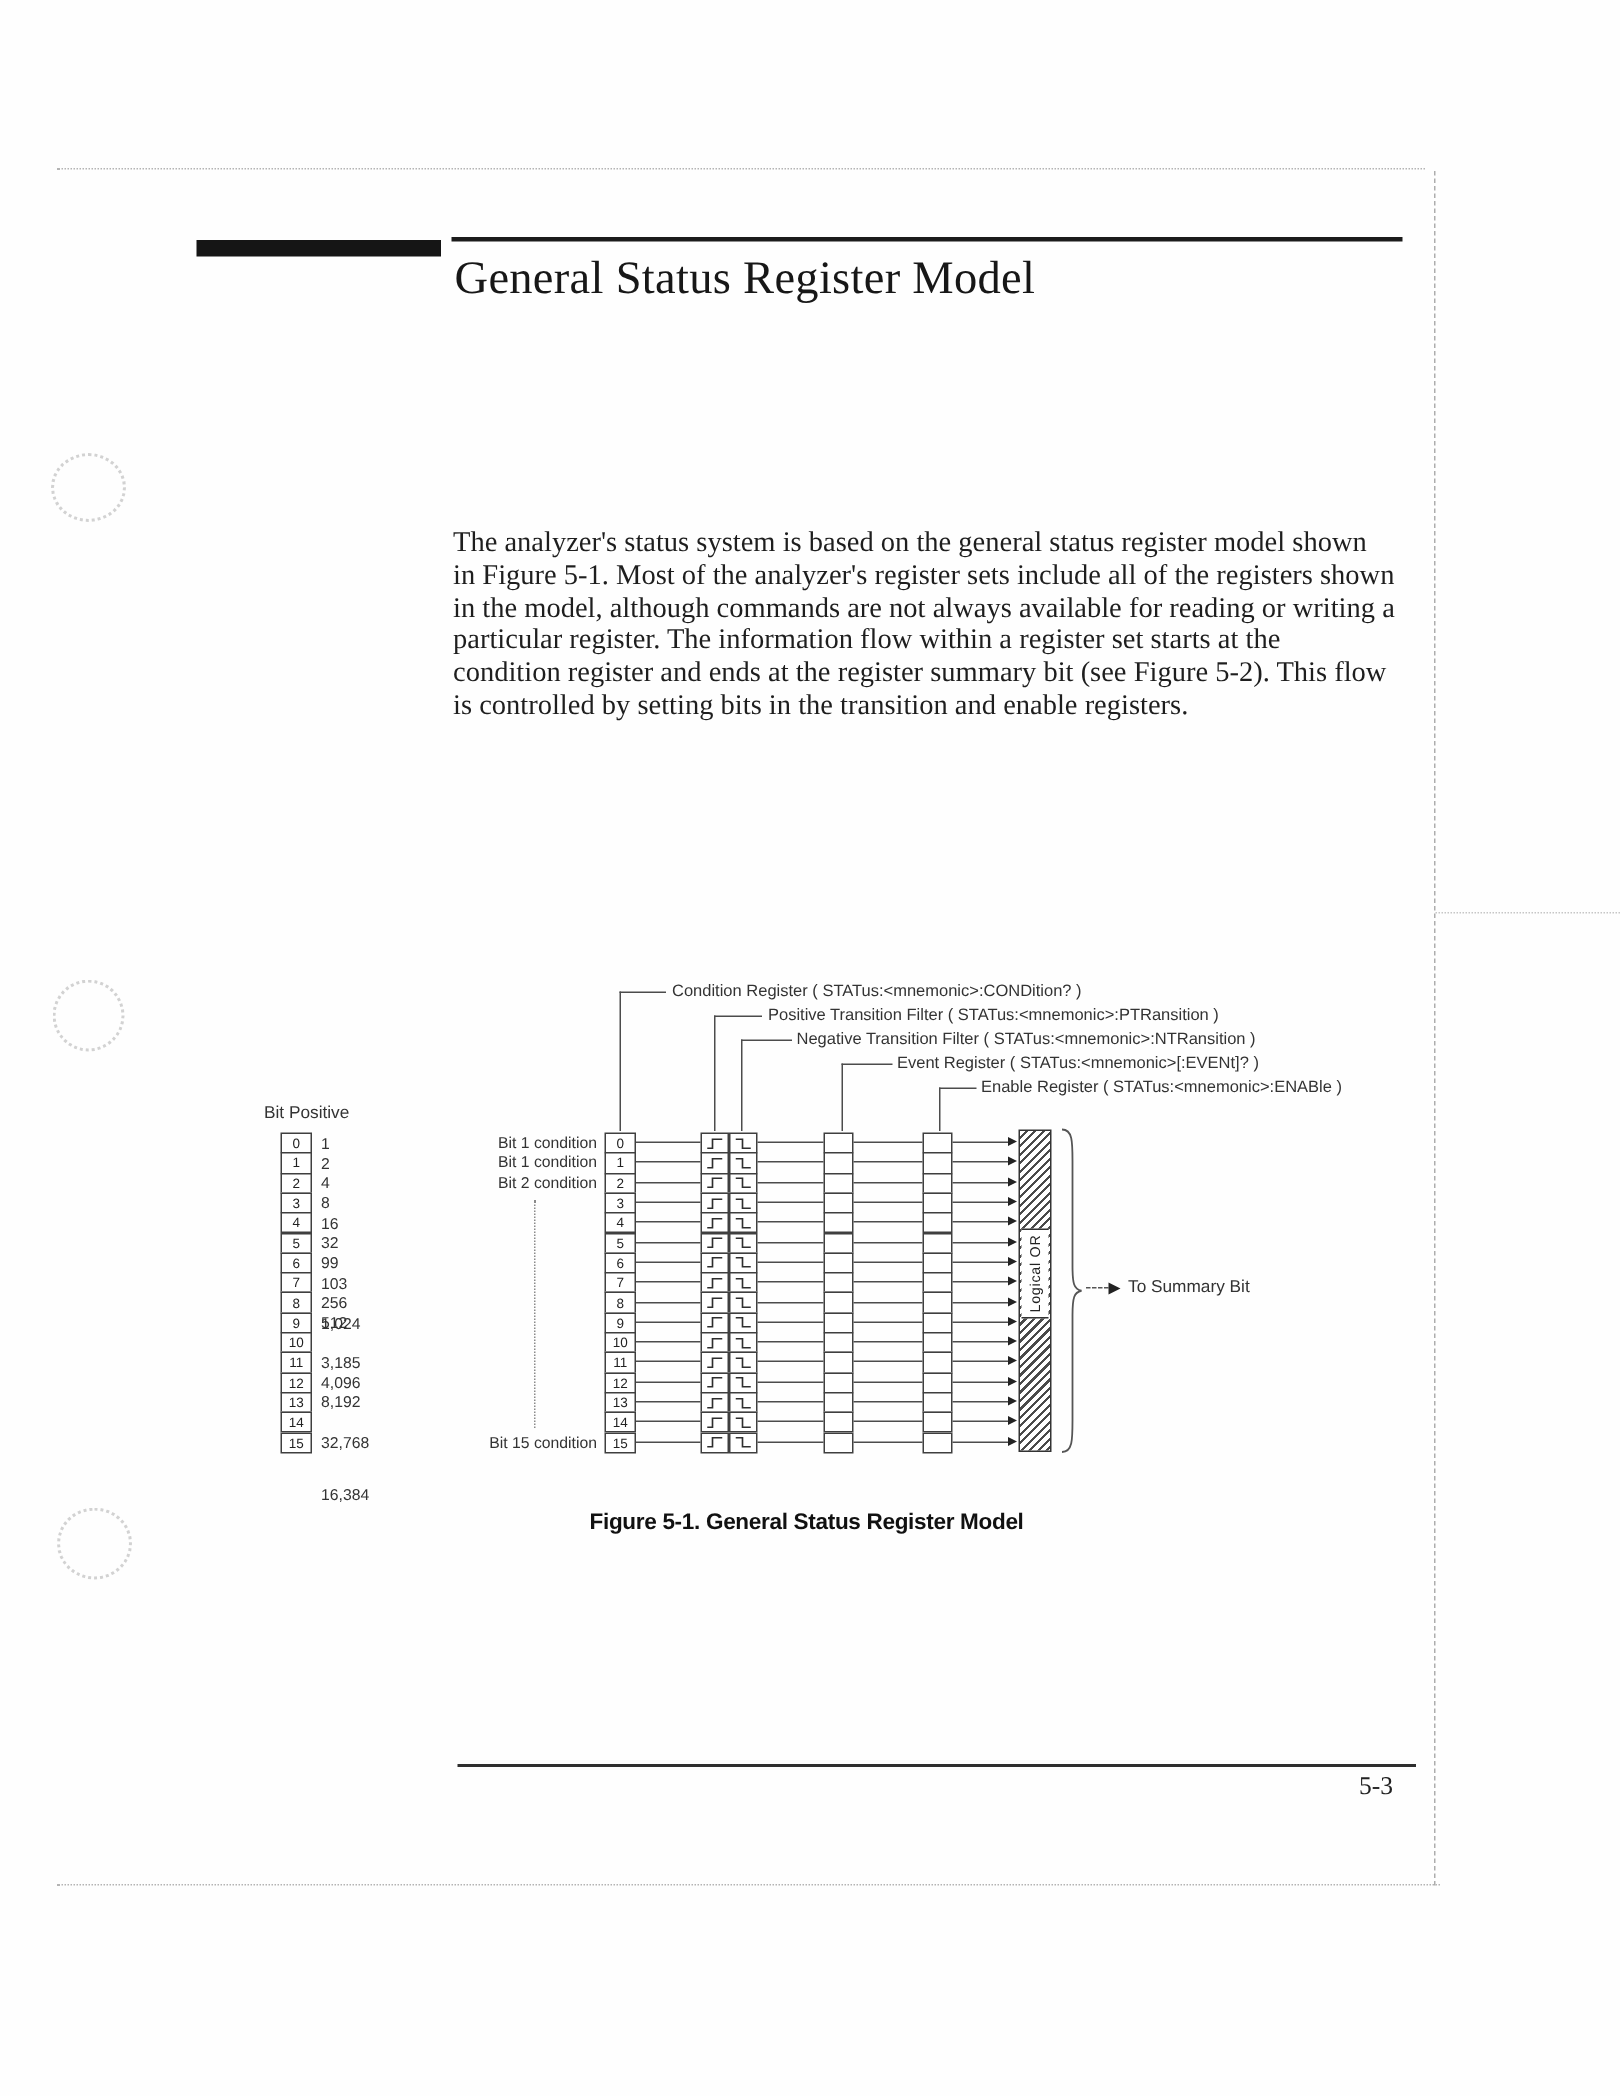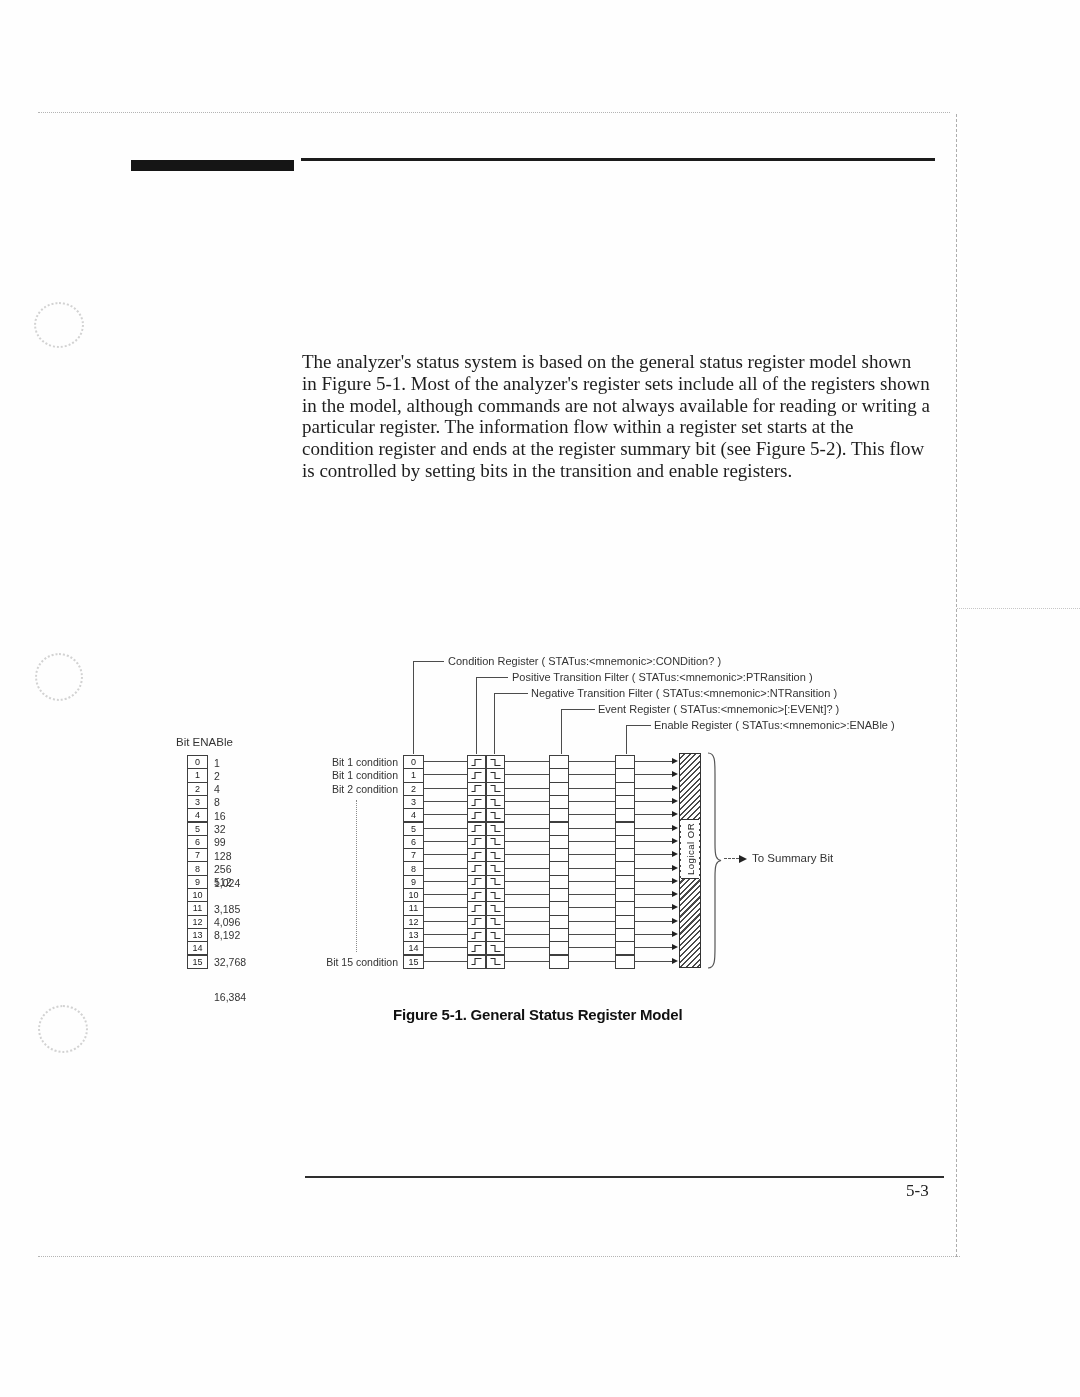--- a/index.html
+++ b/index.html
@@ -49,41 +49,42 @@
   <div class="dotted-h" style="left:38px;top:112px;width:912px;"></div>
   <div class="dashed-v" style="left:956px;top:114px;height:1143px;"></div>
   <div class="dotted-h" style="left:38px;top:1256px;width:922px;"></div>
   <div class="dotted-h" style="left:957px;top:608px;width:123px;border-top-color:#c6c6c6;"></div>
   <div class="binder-hole" style="left:34px;top:302px;width:46px;height:42px;"></div>
   <div class="binder-hole" style="left:35px;top:653px;width:44px;height:44px;"></div>
   <div class="binder-hole" style="left:38px;top:1005px;width:46px;height:44px;"></div>
 
   <div class="black-bar" style="left:131px;top:160px;width:163px;height:11px;"></div>
   <div class="head-rule" style="left:301px;top:158px;width:634px;height:3px;"></div>
+  <h1 class="doc-title" style="left:303px;top:167px;">General Status Register Model</h1>
 
   <p class="para" style="top:351px;">The analyzer's status system is based on the general status register model shown in Figure 5-1.  Most of the analyzer's register sets include all of the registers shown in the model, although commands are not always available for reading or writing a particular register.  The information flow within a register set starts at the condition register and ends at the register summary bit (see Figure 5-2).  This flow is controlled by setting bits in the transition and enable registers.</p>
 
   <div class="vline" style="left:413px;top:661px;height:93px;"></div>
   <div class="hline" style="left:413px;top:661px;width:31px;"></div>
   <div class="vline" style="left:476px;top:677px;height:77px;"></div>
   <div class="hline" style="left:476px;top:677px;width:32px;"></div>
   <div class="vline" style="left:494px;top:693px;height:61px;"></div>
   <div class="hline" style="left:494px;top:693px;width:34px;"></div>
   <div class="vline" style="left:561px;top:709px;height:45px;"></div>
   <div class="hline" style="left:561px;top:709px;width:34px;"></div>
   <div class="vline" style="left:626px;top:725px;height:29px;"></div>
   <div class="hline" style="left:626px;top:725px;width:25px;"></div>
 
   <div class="flabel" style="left:448px;top:655px;">Condition Register ( STATus:&lt;mnemonic&gt;:CONDition? )</div>
   <div class="flabel" style="left:512px;top:671px;">Positive Transition Filter ( STATus:&lt;mnemonic&gt;:PTRansition )</div>
   <div class="flabel" style="left:531px;top:687px;">Negative Transition Filter ( STATus:&lt;mnemonic&gt;:NTRansition )</div>
   <div class="flabel" style="left:598px;top:703px;">Event Register ( STATus:&lt;mnemonic&gt;[:EVENt]? )</div>
   <div class="flabel" style="left:654px;top:719px;">Enable Register ( STATus:&lt;mnemonic&gt;:ENABle )</div>
 
-  <div class="flabel" style="left:176px;top:736px;font-size:11.5px;">Bit ENABle</div>
+  <div class="flabel" style="left:176px;top:736px;font-size:11.5px;">Bit Positive</div>
 
   <div id="figure-layer" style="position:absolute;left:0;top:0;width:1080px;height:1397px;">
       <div class="cell" style="left: 187px; top: 755px; width: 21px; height: 14.3px;">0</div>
       <div class="bw-val" style="left: 214px; top: 756.5px;">1</div>
       <div class="cell" style="left: 403px; top: 755px; width: 21px; height: 14.3px;">0</div>
       <div class="cell glyph" style="left: 467px; top: 755px; width: 19px; height: 14.3px;">
         <svg width="13" height="11" viewBox="0 0 13 11">
           <path d="M1.5 8.5 L5 8.5 L5 2.5 L11.5 2.5" fill="none" stroke="#2e2e2e" stroke-width="1.1"></path>
         </svg>
       </div>
@@ -213,21 +214,21 @@
         </svg>
       </div>
       <div class="cell" style="left: 549px; top: 834.8px; width: 20px; height: 14.3px;"></div>
       <div class="cell" style="left: 615px; top: 834.8px; width: 20px; height: 14.3px;"></div>
       <div class="hline" style="left: 424px; top: 840.95px; width: 43px;"></div>
       <div class="hline" style="left: 505px; top: 840.95px; width: 44px;"></div>
       <div class="hline" style="left: 569px; top: 840.95px; width: 46px;"></div>
       <div class="hline" style="left: 635px; top: 840.95px; width: 38px;"></div>
       <span class="tri" style="left: 672px; top: 837.95px;"></span>
       <div class="cell" style="left: 187px; top: 848.1px; width: 21px; height: 14.3px;">7</div>
-      <div class="bw-val" style="left: 214px; top: 849.6px;">128</div>
+      <div class="bw-val" style="left: 214px; top: 849.6px;">103</div>
       <div class="cell" style="left: 403px; top: 848.1px; width: 21px; height: 14.3px;">7</div>
       <div class="cell glyph" style="left: 467px; top: 848.1px; width: 19px; height: 14.3px;">
         <svg width="13" height="11" viewBox="0 0 13 11">
           <path d="M1.5 8.5 L5 8.5 L5 2.5 L11.5 2.5" fill="none" stroke="#2e2e2e" stroke-width="1.1"></path>
         </svg>
       </div>
       <div class="cell glyph" style="left: 486px; top: 848.1px; width: 19px; height: 14.3px;">
         <svg width="13" height="11" viewBox="0 0 13 11">
           <path d="M1.5 2.5 L6 2.5 L6 8.5 L11.5 8.5" fill="none" stroke="#2e2e2e" stroke-width="1.1"></path>
         </svg>

